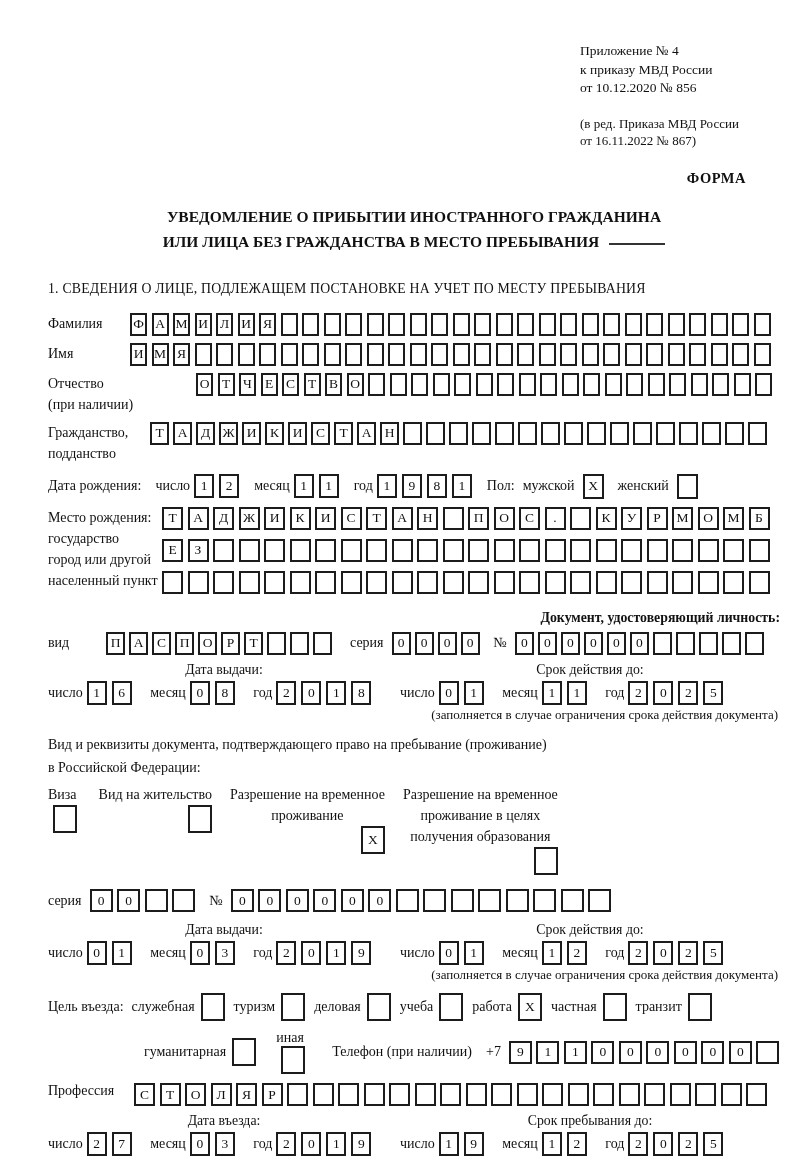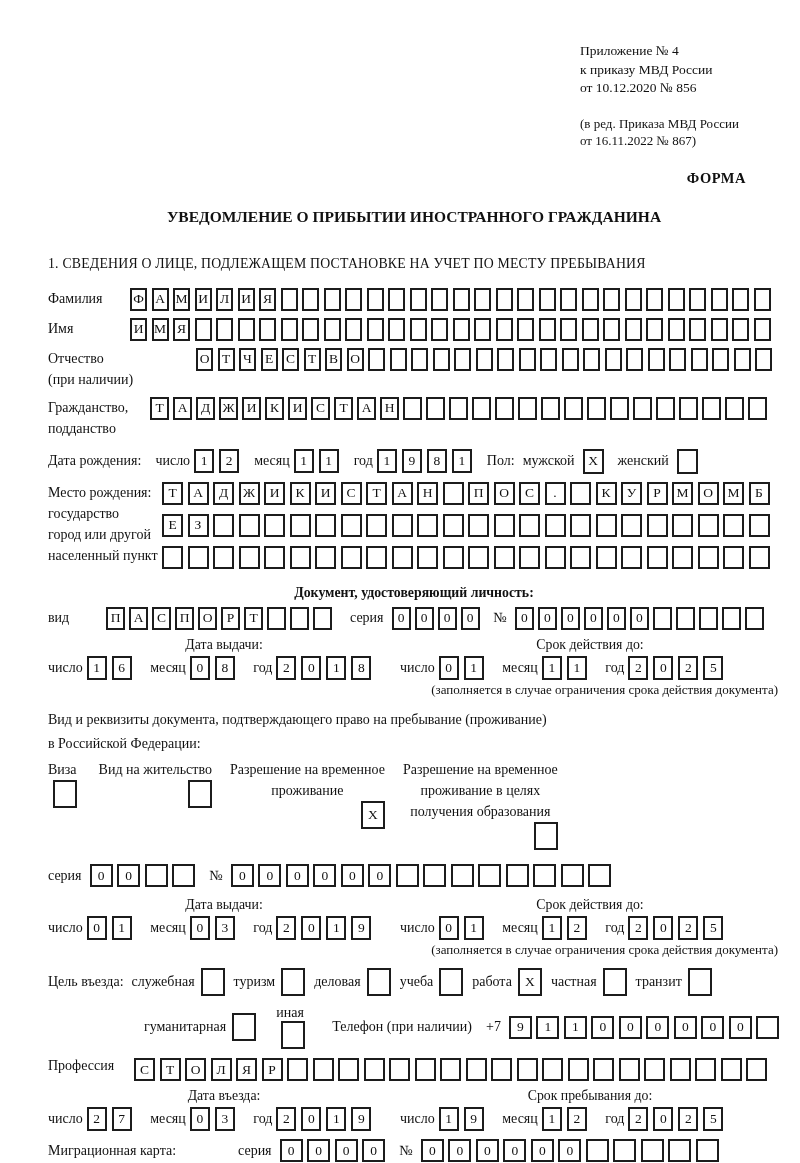--- a/index.html
+++ b/index.html
@@ -36,21 +36,21 @@
 
   .lbl-col{flex:0 0 auto;line-height:1.5;}
   .w-sur{width:82px;}
   .w-pat{width:148px;}
   .w-cit{width:102px;}
   .w-bp{width:114px;}
   .w-guard{width:94px;}
 
   .stack > .cellrow{display:flex;margin-bottom:9px;}
 
-  .doc-heading{text-align:center;font-weight:bold;font-size:13.8px;margin:6px 0 6px 0;}
+  .doc-heading{text-align:right;font-weight:bold;font-size:13.8px;margin:6px 0 6px 0;}
 
   .dg{display:inline-flex;align-items:center;}
   .dg .lbl{margin-right:4px;}
   .dg + .dg{margin-left:10px;}
   .twocol{display:flex;margin-bottom:2px;}
   .tc-left{width:352px;}
   .tc-right{flex:1;}
   .col-head{text-align:center;font-size:13.8px;margin-bottom:3px;}
   .note{ text-align:right;font-size:13px;margin:2px 2px 8px 0;}
 
@@ -84,20 +84,21 @@
     <div>от 10.12.2020 № 856</div>
   </div>
   <div class="edition">
     <div>(в ред. Приказа МВД России</div>
     <div>от 16.11.2022 № 867)</div>
   </div>
   <div class="form-label">ФОРМА</div>
 
   <div class="title">
     <div>УВЕДОМЛЕНИЕ О ПРИБЫТИИ ИНОСТРАННОГО ГРАЖДАНИНА</div>
+    <div><span>ИЛИ ЛИЦА БЕЗ ГРАЖДАНСТВА В МЕСТО ПРЕБЫВАНИЯ</span><span class="blank-line"></span></div>
   </div>
 
   <div class="sec-heading">1. СВЕДЕНИЯ О ЛИЦЕ, ПОДЛЕЖАЩЕМ ПОСТАНОВКЕ НА УЧЕТ ПО МЕСТУ ПРЕБЫВАНИЯ</div>
 
   <div class="row">
     <div class="lbl-col w-sur lbl">Фамилия</div>
     <span class="cellrow">
         <span class="cell">Ф</span>
         <span class="cell">А</span>
         <span class="cell">М</span>

